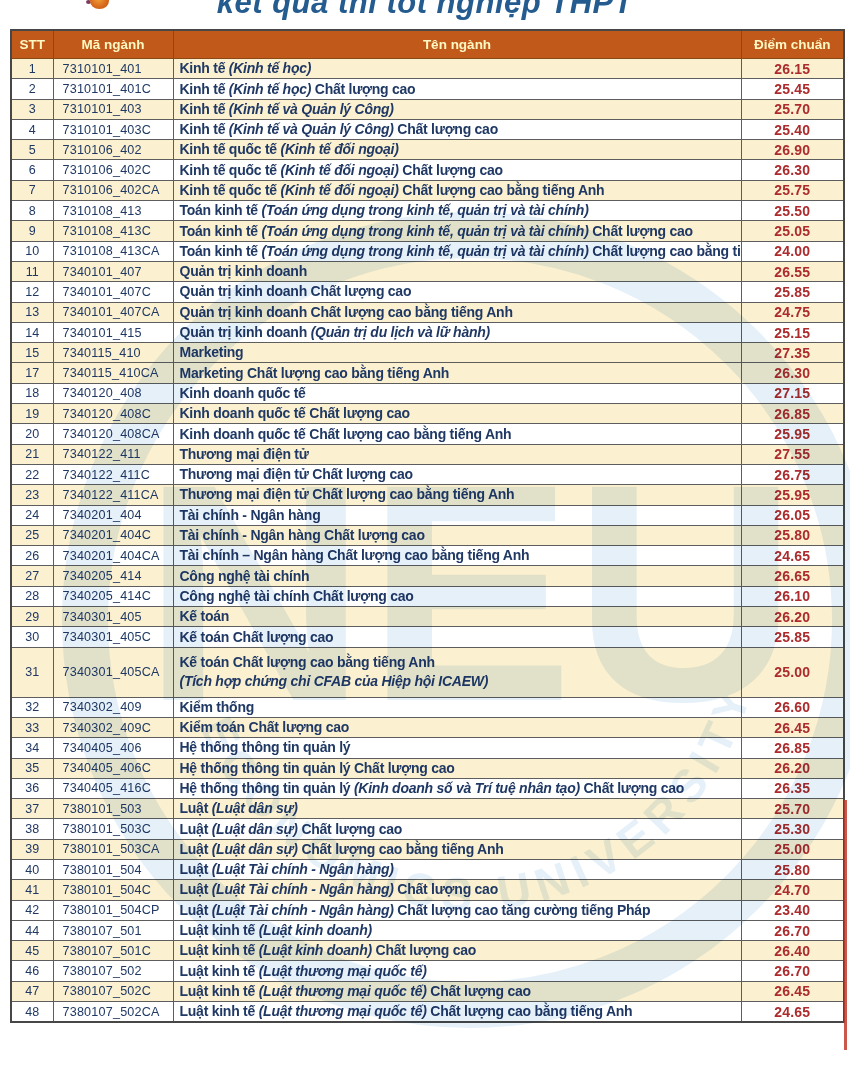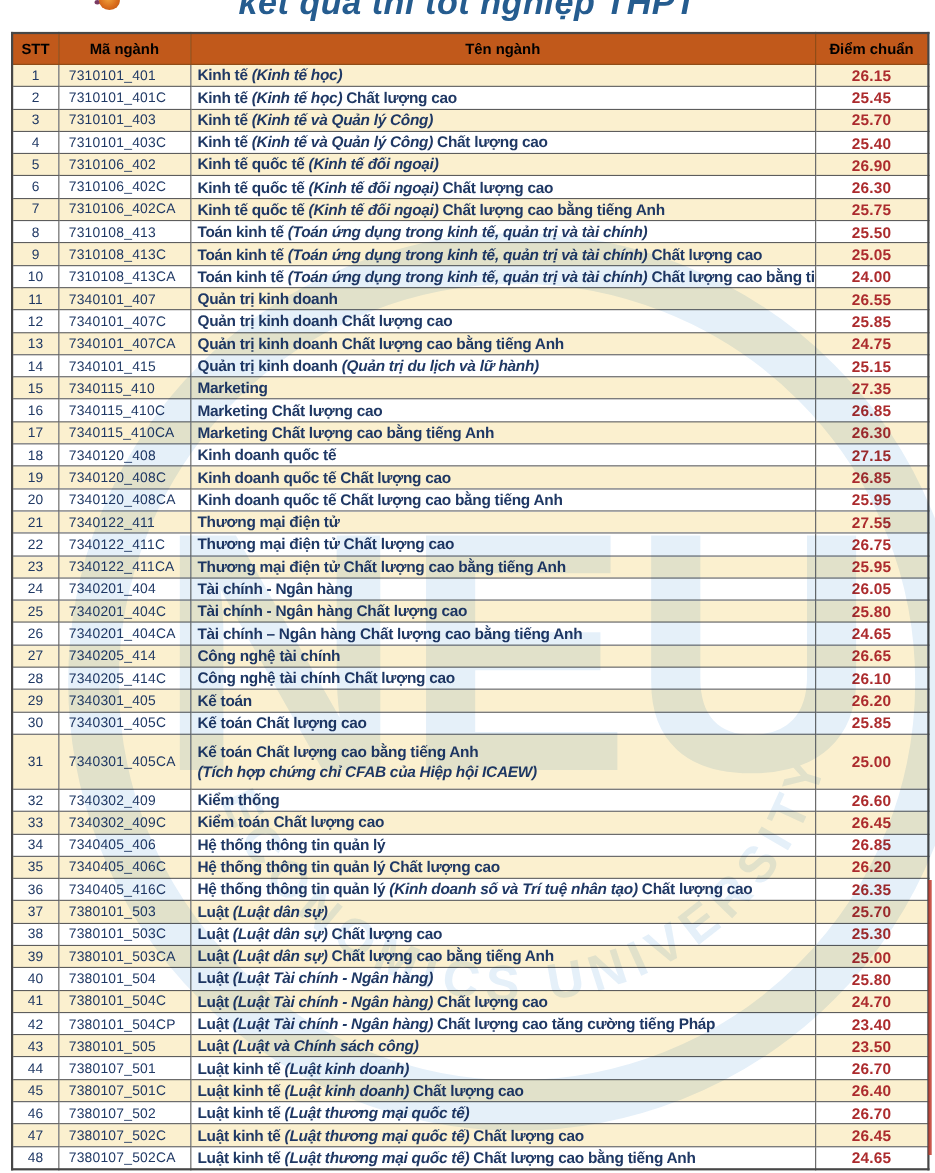--- a/index.html
+++ b/index.html
@@ -13,21 +13,21 @@
   .logo-frag{position:absolute;top:-7px;left:90px;width:19px;height:16px;border-radius:50%;
     background:radial-gradient(circle at 45% 35%, #f0a23c 0%, #d96c1c 55%, #b64e12 100%);}
   .logo-dot{position:absolute;top:0;left:86px;width:5px;height:4px;border-radius:50%;background:#7a3b63;}
 
   
   table.scores{position:absolute;left:10px;top:29px;width:833px;border-collapse:collapse;table-layout:fixed;}
   table.scores col.c-stt{width:42px;}
   table.scores col.c-code{width:120px;}
   table.scores col.c-name{width:568px;}
   table.scores col.c-score{width:103px;}
-  th{background:#c1591b;color:#000000;font-weight:700;font-size:13.5px;height:27px;
+  th{background:#c1591b;color:#fef9c3;font-weight:700;font-size:13.5px;height:27px;
      border:1px solid #8a4a16;text-align:center;padding:0;}
   td{border:1px solid #5d5d5d;padding:0;vertical-align:middle;color:#1f3864;overflow:hidden;}
   tr.r{height:20.3px;}
   tr.tall{height:50px;}
   tr.odd td{background:#fbf0cf;}
   tr.even td{background:#ffffff;}
   td.stt{text-align:center;font-size:12.5px;}
   td.code{font-size:12.6px;padding-left:9px;letter-spacing:.2px;}
   td.name{font-size:14px;font-weight:700;padding-left:6px;white-space:nowrap;letter-spacing:-.25px;line-height:1.35;}
   td.name .it{font-style:italic;}
@@ -151,26 +151,20 @@
           <td class="code">7340101_415</td>
           <td class="name"><span>Quản trị kinh doanh </span><span class="it">(Quản trị du lịch và lữ hành)</span></td>
           <td class="score">25.15</td>
         </tr>
         <tr class="r odd">
           <td class="stt">15</td>
           <td class="code">7340115_410</td>
           <td class="name"><span>Marketing</span></td>
           <td class="score">27.35</td>
         </tr>
-        <tr class="r even">
-          <td class="stt">16</td>
-          <td class="code">7340115_410C</td>
-          <td class="name"><span>Marketing Chất lượng cao</span></td>
-          <td class="score">26.85</td>
-        </tr>
         <tr class="r odd">
           <td class="stt">17</td>
           <td class="code">7340115_410CA</td>
           <td class="name"><span>Marketing Chất lượng cao bằng tiếng Anh</span></td>
           <td class="score">26.30</td>
         </tr>
         <tr class="r even">
           <td class="stt">18</td>
           <td class="code">7340120_408</td>
           <td class="name"><span>Kinh doanh quốc tế</span></td>
@@ -312,26 +306,20 @@
           <td class="stt">41</td>
           <td class="code">7380101_504C</td>
           <td class="name"><span>Luật </span><span class="it">(Luật Tài chính - Ngân hàng)</span><span> Chất lượng cao</span></td>
           <td class="score">24.70</td>
         </tr>
         <tr class="r even">
           <td class="stt">42</td>
           <td class="code">7380101_504CP</td>
           <td class="name"><span>Luật </span><span class="it">(Luật Tài chính - Ngân hàng)</span><span> Chất lượng cao tăng cường tiếng Pháp</span></td>
           <td class="score">23.40</td>
-        </tr>
-        <tr class="r odd">
-          <td class="stt">43</td>
-          <td class="code">7380101_505</td>
-          <td class="name"><span>Luật </span><span class="it">(Luật và Chính sách công)</span></td>
-          <td class="score">23.50</td>
         </tr>
         <tr class="r even">
           <td class="stt">44</td>
           <td class="code">7380107_501</td>
           <td class="name"><span>Luật kinh tế </span><span class="it">(Luật kinh doanh)</span></td>
           <td class="score">26.70</td>
         </tr>
         <tr class="r odd">
           <td class="stt">45</td>
           <td class="code">7380107_501C</td>

